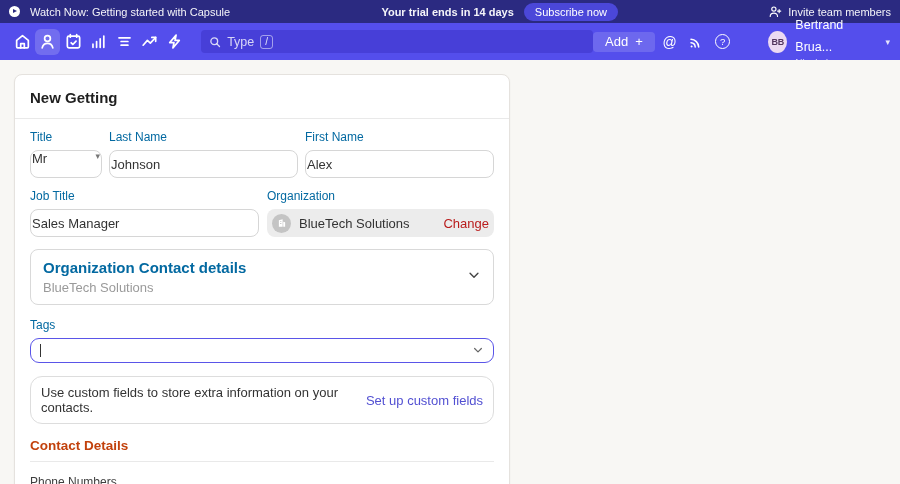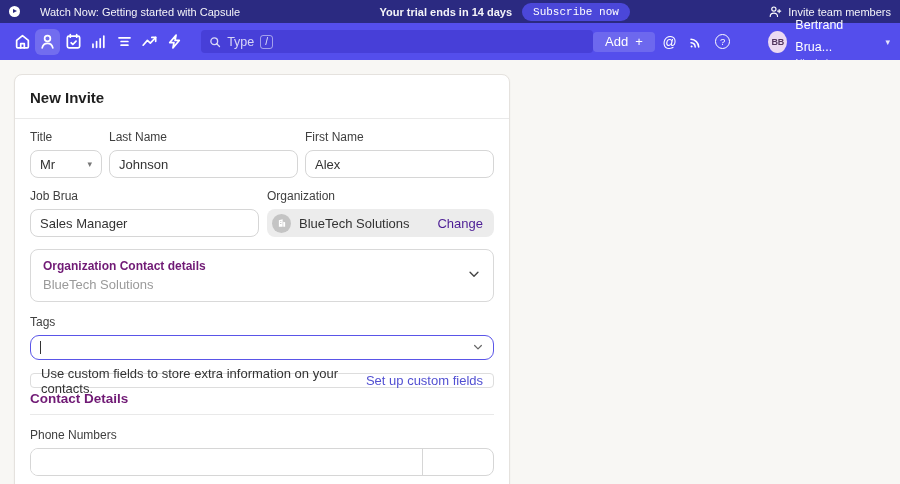--- a/index.html
+++ b/index.html
@@ -3,29 +3,29 @@
 <meta charset="utf-8">
 <style>
   * { margin:0; padding:0; box-sizing:border-box; }
   html,body { width:900px; height:484px; overflow:hidden; background:#fff;
     font-family:"Liberation Sans", sans-serif; }
 
   
   .topbar { height:23px; background:#2b2a81; display:flex; align-items:center;
     padding:0 9px; color:rgba(255,255,255,.95); font-size:11px; }
   .topbar .grow { flex:1; }
-  .watch { display:flex; align-items:center; gap:20px; cursor:pointer; }
+  .watch { display:flex; align-items:center; gap:10px; cursor:pointer; }
   .play-circle { width:11px; height:11px; border-radius:50%; background:#fff;
     position:relative; display:inline-block; }
   .play-circle::after { content:""; position:absolute; left:4px; top:3px;
     border-left:4px solid #2b2a81; border-top:2.5px solid transparent;
     border-bottom:2.5px solid transparent; }
   .trial { margin-right:10px;font-weight:bold; }
   .subscribe { background:#4b47d9; border:none; color:#fff; font-size:11px;
-    padding:3px 11px; border-radius:999px; cursor:pointer; font-family:Liberation Mono, monospace; }
+    padding:3px 11px; border-radius:999px; cursor:pointer; font-family:Liberation Sans, sans-serif; }
   .invite { display:flex; align-items:center; gap:6px; cursor:pointer; }
 
   
   .navbar { height:37px; background:#544eec; display:flex; align-items:center;
     padding:0 10px; color:#fff; }
   .nav-icon { width:27px; height:26px; border-radius:6px; display:flex;
     align-items:center; justify-content:center; margin-right:1px; cursor:pointer; }
   .nav-icon.active { background:rgba(255,255,255,.18); }
   .nav-icon svg { stroke:#fff; fill:none; stroke-width:1.6; stroke-linecap:round;
     stroke-linejoin:round; }
@@ -55,55 +55,55 @@
   .content { height:424px; background:#f8f7f4; position:relative; overflow:hidden; }
   .card { position:absolute; left:14px; top:14px; width:496px; height:600px;
     background:#fff; border:1px solid #e5e2de; border-radius:8px; padding:0 15px;
     box-shadow:0 1px 2px rgba(0,0,0,.05); }
   .card-title { font-size:15px; font-weight:600; color:#1f1f1f; padding:14px 0 12px; }
   .full-divider { height:1px; background:#e9e9e9; margin:0 -15px; }
 
   .row { display:flex; margin-top:11px; }
   .row1 { gap:7px; } .row2 { gap:8px; }
   .fg { display:flex; flex-direction:column; }
-  .fg label { font-size:12px; color:#404040; margin-bottom:6px; }
+  .fg label { font-size:12px; color:#0369a1; margin-bottom:6px; }
   .ctl { height:28px; border:1px solid #d6d6d6; border-radius:8px; font-size:13px;
-    color:#333; display:flex; align-items:center; padding:0 9px; background:#fff; }
+    color:#333; display:flex; padding:0 1px; background:#fff; }
   input.ctl { width:100%; outline:none; font-family:inherit; }
   .select-ctl { justify-content:space-between; cursor:pointer; }
   .sel-caret { font-size:9px; color:#777; }
   .w-title { width:72px; } .w-half { width:229px; } .flex1 { flex:1; }
 
   .org-ctl { height:28px; background:#ececec; border-radius:8px; display:flex;
     align-items:center; padding:0 5px 0 5px; gap:8px; }
   .org-badge { width:19px; height:19px; border-radius:50%; background:#c4c4c4;
     display:flex; align-items:center; justify-content:center; flex:none; }
   .org-name { font-size:13px; color:#333; flex:1; }
-  .change-link { font-size:13px; color:#4c1d95; margin-right:6px; cursor:pointer; }
+  .change-link { font-size:13px; color:#b91c1c; cursor:pointer; }
 
   .org-details { margin-top:12px; border:1px solid #d9d9d9; border-radius:8px;
     padding:9px 12px; display:flex; align-items:center; cursor:pointer; }
   .od-text { flex:1; }
-  .od-title { font-size:12px; font-weight:600; color:#701a75; }
+  .od-title { font-size:15px; font-weight:600; color:#0369a1; }
   .od-sub { font-size:13px; color:#9a9a9a; margin-top:4px; }
   .chev svg { stroke:#444; fill:none; stroke-width:1.6; stroke-linecap:round;
     stroke-linejoin:round; }
 
   .tags-wrap { margin-top:13px; }
   .tags-ctl { height:25px; border:1.5px solid #5a55e8; border-radius:9px;
     display:flex; align-items:center; justify-content:space-between; padding:0 9px;
     cursor:text; }
   .text-cursor { width:1px; height:13px; background:#333; }
 
-  .custom-box { margin-top:13px; border:1px solid #dddddd; border-radius:4px;
-    height:15px; display:flex; align-items:center; padding:0 10px; }
+  .custom-box { margin-top:13px; border:1px solid #dddddd; border-radius:12px;
+    height:48px; display:flex; align-items:center; padding:0 10px; }
   .custom-text { font-size:13px; color:#333; flex:1; }
   .accent-link { font-size:13px; color:#5250d2; cursor:pointer; text-decoration:none; }
 
-  .section-heading { margin-top:3px; font-size:13.5px; font-weight:700; color:#701a75; }
+  .section-heading { margin-top:14px; font-size:13.5px; font-weight:700; color:#c2410c; }
   .section-divider { margin-top:8px; height:1px; background:#e9e9e9; }
 
   .sub-label { margin-top:13px; font-size:12px; color:#3f3f3f; }
   .phone-group { margin-top:6px; height:28px; border:1px solid #d6d6d6;
     border-radius:8px; display:flex; overflow:hidden; }
   .phone-input { flex:1; border:none; outline:none; padding:0 9px; font-size:13px;
     font-family:inherit; }
   .phone-type { width:71px; border-left:1px solid #d6d6d6; display:flex;
     align-items:center; justify-content:space-between; padding:0 8px; font-size:13px;
     color:#333; cursor:pointer; }
@@ -208,21 +208,21 @@
       <div class="user-name">Bertrand Brua...</div>
       <div class="user-org">Nicelydone</div>
     </span>
     <span class="caret">▾</span>
   </div>
 </div>
 
 <div class="content">
   <div class="card">
 
-    <div class="card-title">New Invite</div>
+    <div class="card-title">New Getting</div>
     <div class="full-divider"></div>
 
     <div class="row row1">
       <div class="fg w-title">
         <label>Title</label>
         <div class="ctl select-ctl">
           <span>Mr</span>
           <span class="sel-caret">▾</span>
         </div>
       </div>
@@ -231,21 +231,21 @@
         <input class="ctl" value="Johnson" style="">
       </div>
       <div class="fg flex1">
         <label>First Name</label>
         <input class="ctl" value="Alex" style="">
       </div>
     </div>
 
     <div class="row row2">
       <div class="fg w-half">
-        <label>Job Brua</label>
+        <label>Job Title</label>
         <input class="ctl" value="Sales Manager" style="">
       </div>
       <div class="fg flex1">
         <label>Organization</label>
         <div class="org-ctl">
           <span class="org-badge">
             <svg width="10" height="10" viewBox="0 0 16 16" style="fill:#fff">
               <path d="M3 14V3.5L9 2v12zM10 14V6l3 .8V14z"></path>
                 <path d="M5 5h2v1.4H5zM5 8h2v1.4H5z" style="fill:#c4c4c4"></path>
             </svg>

